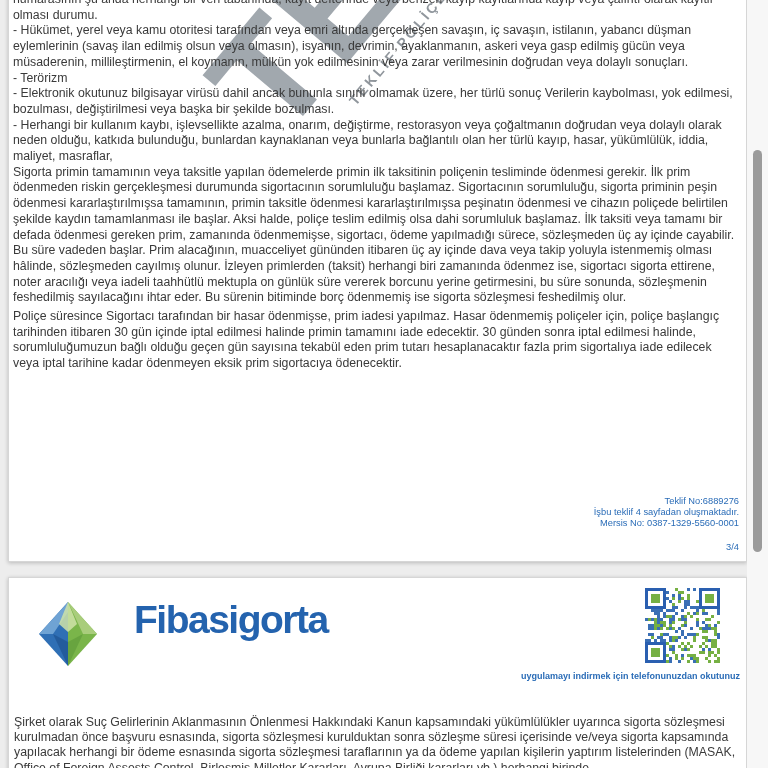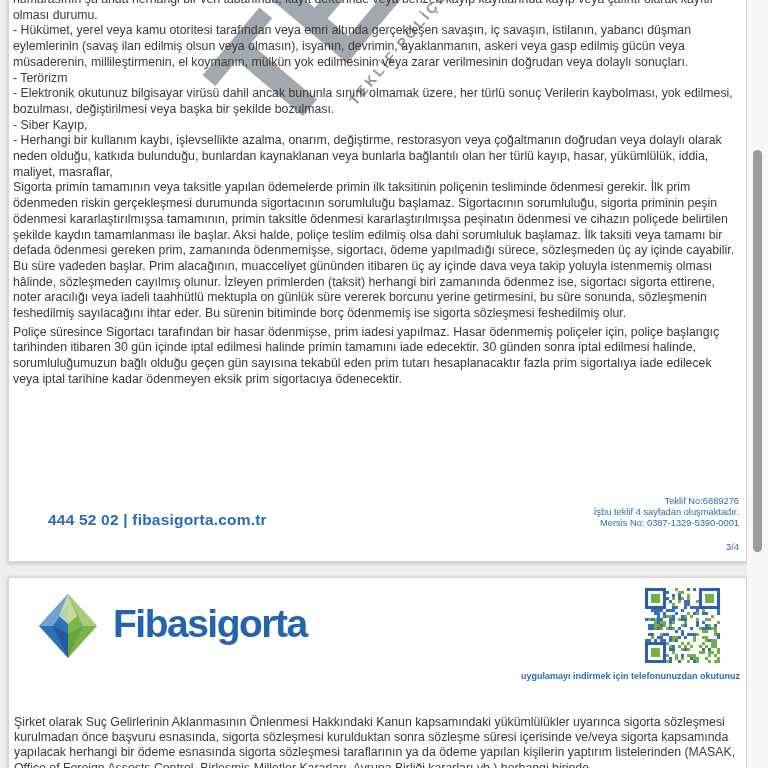--- a/index.html
+++ b/index.html
@@ -55,21 +55,21 @@
   }
   .footer-right{
     position:absolute;right:7px;top:509px;z-index:2;text-align:right;
     color:#2a6cb7;font-size:9.3px;line-height:11px;
   }
   .page-num{
     position:absolute;right:7px;top:555px;z-index:2;
     color:#2a6cb7;font-size:9.3px;
   }
   
-  .logo{position:absolute;left:30px;top:16px;display:flex;align-items:center;}
+  .logo{position:absolute;left:30px;top:24px;display:flex;gap:21px;}
   .logo-text{
     color:#2463ae;font-size:39px;font-weight:bold;letter-spacing:-1.5px;
     margin-left:16px;margin-top:-4px;
   }
   .qr-wrap{position:absolute;left:636px;top:10px;width:76px;height:76px;}
   .qr-caption{
     position:absolute;right:6px;top:93px;
     color:#2a6cb7;font-size:9px;font-weight:bold;
   }
   .bar2{
@@ -87,33 +87,31 @@
 
 <div class="page page1">
   <div class="wm-big">TEKLİF</div>
   <div class="wm-small">TEKLİF POLİÇE</div>
 
   <div class="content1">
     <div class="para">numarasının şu anda herhangi bir veri tabanında, kayıt defterinde veya benzeri kayıp kayıtlarında kayıp veya çalıntı olarak kayıtlı olması durumu.</div>
     <div class="para">- Hükümet, yerel veya kamu otoritesi tarafından veya emri altında gerçekleşen savaşın, iç savaşın, istilanın, yabancı düşman eylemlerinin (savaş ilan edilmiş olsun veya olmasın), isyanın, devrimin, ayaklanmanın, askeri veya gasp edilmiş gücün veya müsaderenin, millileştirmenin, el koymanın, mülkün yok edilmesinin veya zarar verilmesinin doğrudan veya dolaylı sonuçları.</div>
     <div class="para">- Terörizm</div>
     <div class="para">- Elektronik okutunuz bilgisayar virüsü dahil ancak bununla sınırlı olmamak üzere, her türlü sonuç Verilerin kaybolması, yok edilmesi, bozulması, değiştirilmesi veya başka bir şekilde bozulması.</div>
-    <div class="para">- Siber Kayıp,</div>
     <div class="para">- Herhangi bir kullanım kaybı, işlevsellikte azalma, onarım, değiştirme, restorasyon veya çoğaltmanın doğrudan veya dolaylı olarak neden olduğu, katkıda bulunduğu, bunlardan kaynaklanan veya bunlarla bağlantılı olan her türlü kayıp, hasar, yükümlülük, iddia, maliyet, masraflar,</div>
 
     <div class="para body-text">Sigorta primin tamamının veya taksitle yapılan ödemelerde primin ilk taksitinin poliçenin tesliminde ödenmesi gerekir. İlk prim ödenmeden riskin gerçekleşmesi durumunda sigortacının sorumluluğu başlamaz.  Sigortacının sorumluluğu, sigorta priminin peşin ödenmesi kararlaştırılmışsa tamamının,  primin taksitle ödenmesi kararlaştırılmışsa peşinatın ödenmesi ve cihazın poliçede belirtilen şekilde kaydın tamamlanması ile başlar. Aksi halde, poliçe teslim edilmiş olsa dahi sorumluluk başlamaz. İlk taksiti veya tamamı bir defada ödenmesi gereken prim, zamanında ödenmemişse, sigortacı, ödeme yapılmadığı sürece, sözleşmeden üç ay içinde cayabilir. Bu süre vadeden başlar. Prim alacağının, muacceliyet gününden itibaren üç ay içinde dava veya takip yoluyla istenmemiş olması hâlinde, sözleşmeden cayılmış olunur. İzleyen primlerden (taksit) herhangi biri zamanında ödenmez ise, sigortacı sigorta ettirene, noter aracılığı veya iadeli taahhütlü mektupla on günlük süre vererek borcunu yerine getirmesini, bu süre sonunda, sözleşmenin feshedilmiş sayılacağını ihtar eder. Bu sürenin bitiminde borç ödenmemiş ise sigorta sözleşmesi feshedilmiş olur.</div>
 
     <div class="para body-text">Poliçe süresince Sigortacı tarafından bir hasar ödenmişse, prim iadesi yapılmaz. Hasar ödenmemiş poliçeler için, poliçe başlangıç tarihinden itibaren 30 gün içinde iptal edilmesi halinde primin tamamını iade edecektir. 30 günden sonra iptal edilmesi halinde, sorumluluğumuzun bağlı olduğu geçen gün sayısına tekabül eden prim tutarı hesaplanacaktır fazla prim sigortalıya iade edilecek veya iptal tarihine kadar ödenmeyen eksik prim sigortacıya ödenecektir.</div>
   </div>
 
-  <div class="footer-left">444 52 02 | fibasigorta.com.tr</div>
   <div class="footer-right">
     <div>Teklif No:6889276</div>
     <div>İşbu teklif 4 sayfadan oluşmaktadır.</div>
-    <div>Mersis No: 0387-1329-5390-0001</div>
+    <div>Mersis No: 0387-1329-5560-0001</div>
   </div>
   <div class="page-num">3/4</div>
 </div>
 
 <div class="page page2">
   <div class="logo">
     <svg width="58" height="64" viewBox="0 0 58 64">
       <polygon points="29,0 0,32 29,64" fill="#2f6fb5"></polygon>
       <polygon points="29,0 0,32 14,32 29,10" fill="#6fa3d4"></polygon>
       <polygon points="29,0 58,32 29,64" fill="#7ab54a"></polygon>

